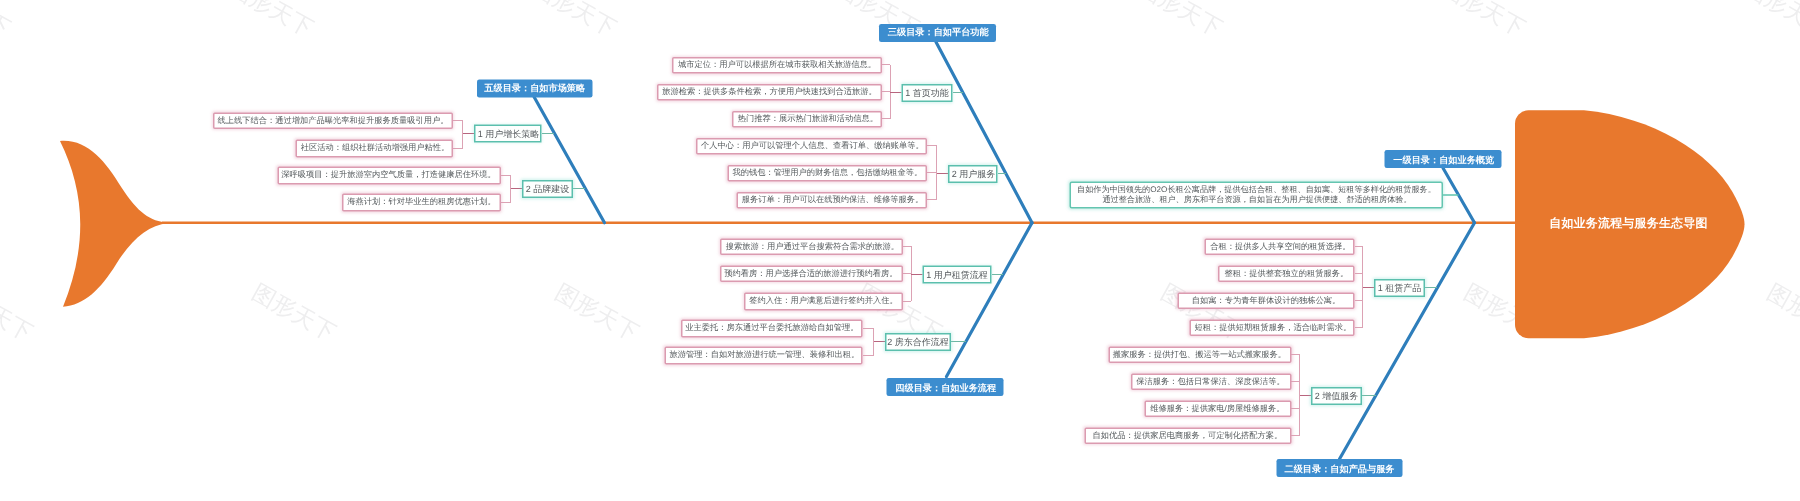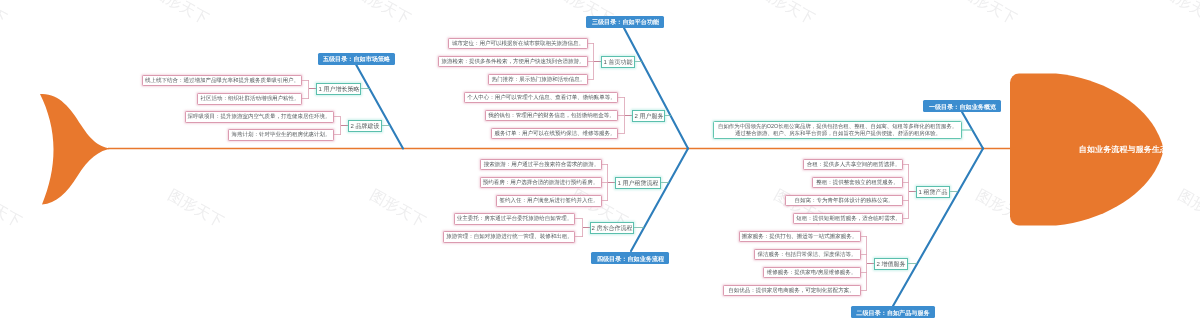--- a/index.html
+++ b/index.html
@@ -29,21 +29,21 @@
   .hdr>span{white-space:nowrap;font-size:13px;line-height:1;font-weight:700;
         transform:scale(0.47);transform-origin:center center;display:block;
         letter-spacing:0;}
   .summary{position:absolute;box-sizing:border-box;border:1px solid #64C5B0;background:#fff;
         color:#53585b;display:flex;flex-direction:column;align-items:center;
         justify-content:center;border-radius:1.5px;
         box-shadow:0 0 2px 0.6px rgba(120,215,198,0.35);}
   .summary span{display:block;white-space:nowrap;font-size:11px;line-height:7px;
         transform:scale(0.493);transform-origin:center center;height:7px;}
   .headtext{position:absolute;color:#fff;white-space:nowrap;text-align:center;
-        display:flex;align-items:center;justify-content:flex-start;}
+        display:flex;align-items:center;justify-content:center;}
   .headtext>span{display:block;font-size:16px;font-weight:700;line-height:1;
         letter-spacing:.25px;transform:scale(0.5);transform-origin:center center;}
 </style>
 </head>
 <body>
 
 <div id="stage">
   <svg class="layer" id="wm-layer" viewBox="0 0 1200 334">
       <g fill="#eeeeef" stroke="none" font-size="15.2" font-weight="400" font-family="&quot;DejaVu Sans&quot;, sans-serif">
         <text x="-267" y="-208" transform="rotate(29 -267 -208)">图形天下</text>

